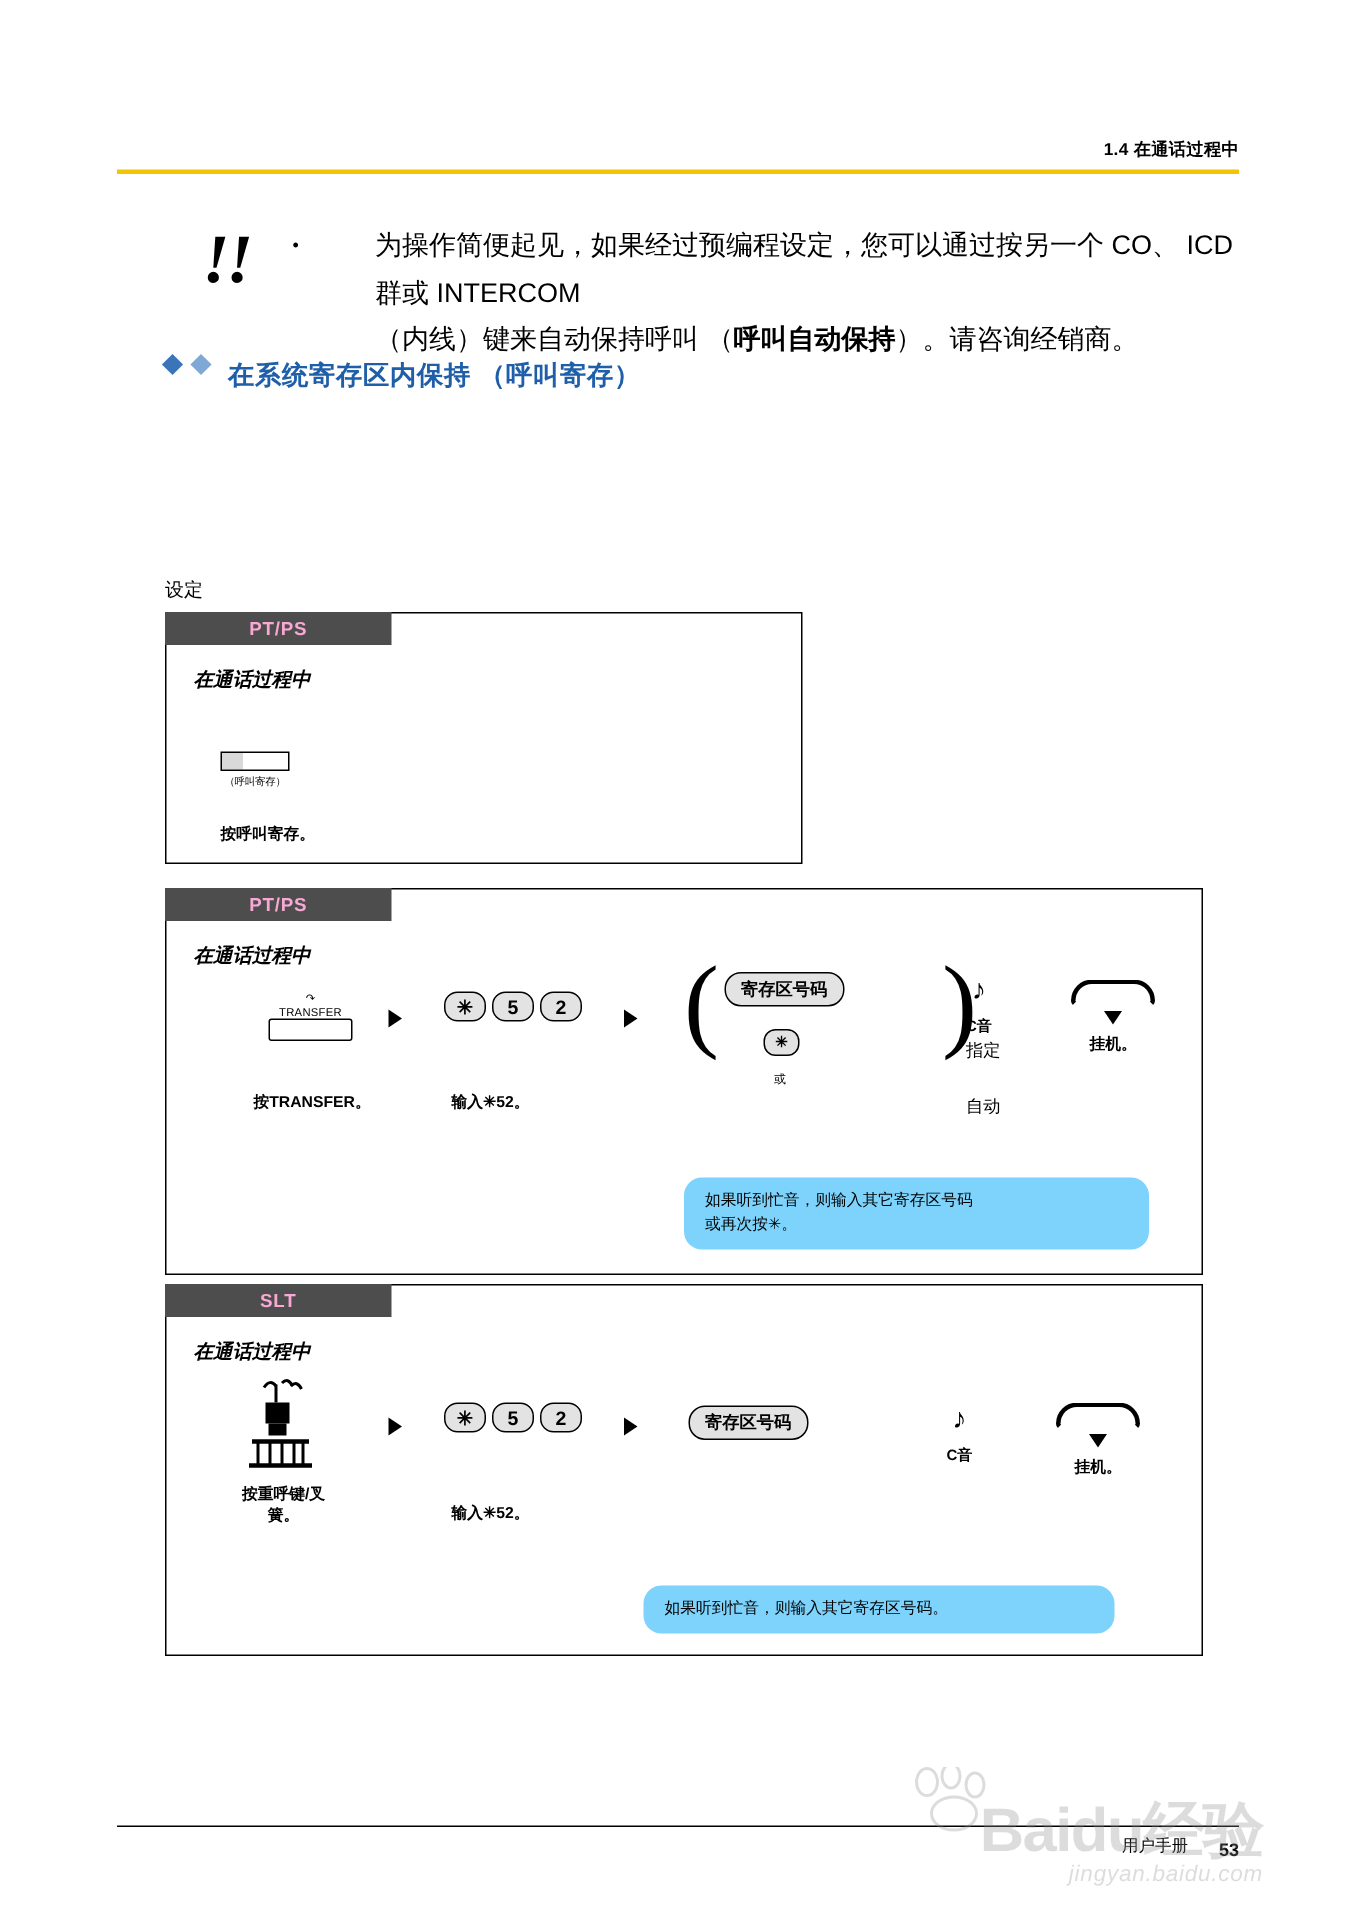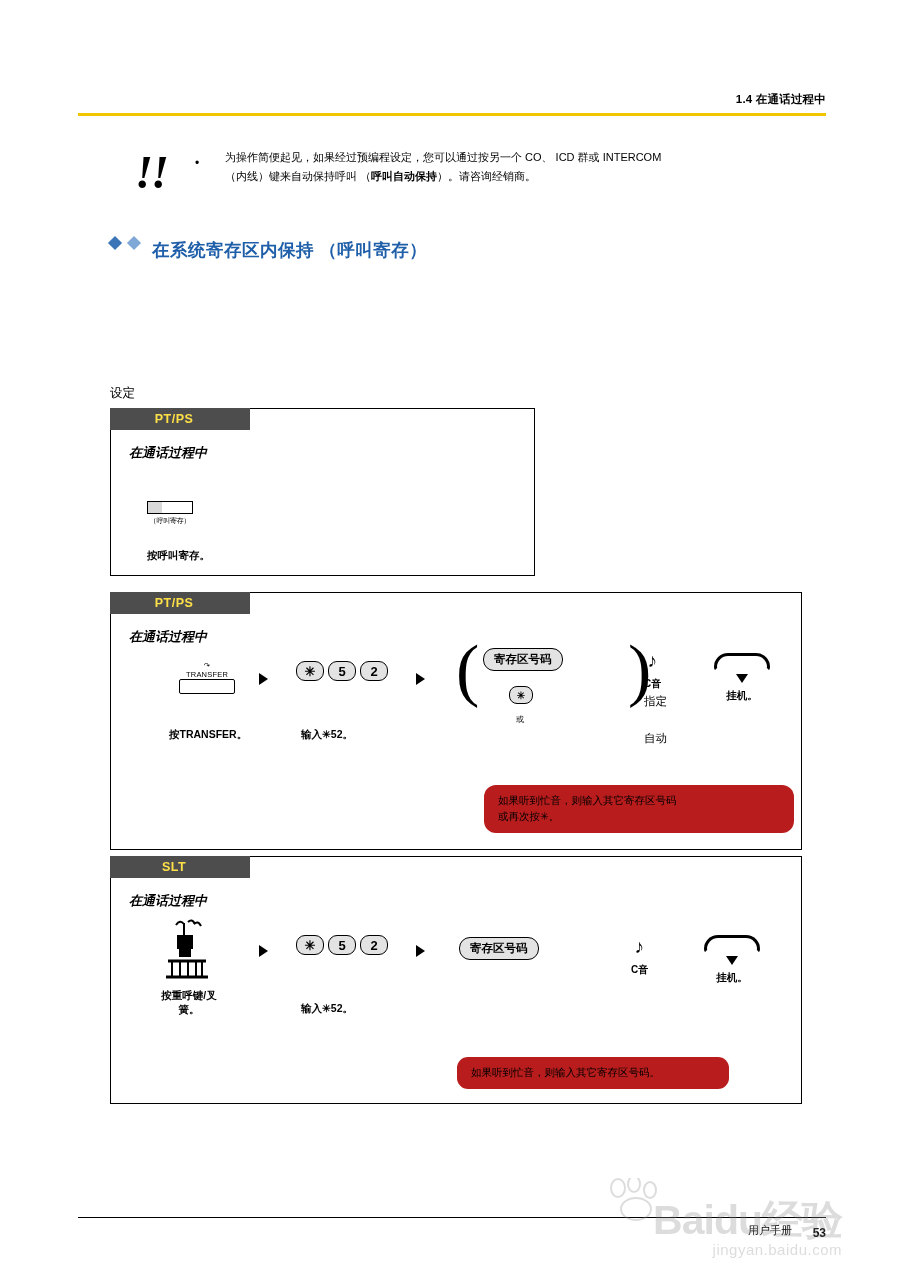--- a/index.html
+++ b/index.html
@@ -60,22 +60,22 @@
     letter-spacing: -2px;
     font-style: italic;
   }
   .notice-bullet {
     position: absolute;
     left: 60px;
     top: 8px;
     font-size: 12px;
   }
   .notice-body {
-    margin-left: 90px;
-    font-size: 11px;
+    margin-left: 115px;
+    font-size: 18px;
     line-height: 1.75;
   }
   .notice-body b { font-weight: bold; }
 
   
   .sec-head {
     position: absolute;
     left: 110px;
     top: 238px;
     display: flex;
@@ -119,25 +119,25 @@
     position: absolute;
     border: 1px solid #000;
     background: #fff;
     box-sizing: border-box;
   }
   .box-tab {
     position: absolute;
     left: -1px;
     top: -1px;
     background: #4d4d4d;
-    color: #fde047;
+    color: #f9a8d4;
     font-size: 12.5px;
     font-weight: bold;
-    padding: 4px 12px 4px 0;
-    width: 128px;
+    padding: 4px 0 4px 0;
+    width: 151px;
     text-align: center;
     letter-spacing: .5px;
   }
   .state-text {
     position: absolute;
     left: 18px;
     font-size: 13px;
     font-style: italic;
     font-weight: bold;
   }
@@ -241,27 +241,26 @@
     font-weight: bold;
   }
   .brace {
     position: absolute;
     font-size: 70px;
     font-family: "Liberation Serif", serif;
     line-height: 70px;
   }
   .note {
     position: absolute;
-    background: #b91c1c;
+    background: #7dd3fc;
     border-radius: 12px;
     font-size: 10.5px;
     line-height: 1.5;
     padding: 8px 14px;
     box-sizing: border-box;
-    margin-left: 28px;
   }
   .desc {
     position: absolute;
     font-size: 10.5px;
     line-height: 1.5;
     margin-top: 41px;
   }
   .desc b { font-weight: bold; }
 
   
@@ -348,20 +347,21 @@
     font-size: 41px;
     font-weight: bold;
     color: #8f8f8f;
     letter-spacing: -1px;
     line-height: 42px;
   }
   .wm-sub {
     font-size: 15px;
     color: #8f8f8f;
     letter-spacing: .5px;
+    font-style: italic;
   }
   .wm-paw {
     position: absolute;
     right: 238px;
     bottom: 58px;
     width: 60px; height: 44px;
     opacity: .30;
   }
 </style>
 </head>
@@ -479,21 +479,21 @@
       <div class="dialkey">✳</div>
       <div class="dialkey">5</div>
       <div class="dialkey">2</div>
     </div>
     <div class="caption" style="left:190px; top:145px;">输入✳52。</div>
 
     <div class="arrow" style="left:305px; top:88px;"></div>
 
     <div class="step pill" style="left:348px; top:80px;">寄存区号码</div>
 
-    <div class="note" style="left:318px; top:200px; width:272px;border-radius:11px;">
+    <div class="note" style="left:318px; top:200px; width:314px;">
       <div>如果听到忙音，则输入其它寄存区号码。</div>
     </div>
 
     <div class="tone" style="left:520px; top:80px;">
       <div class="note-glyph">♪</div>
       <div class="tone-label">C音</div>
     </div>
 
     <div class="hangup" style="left:588px; top:78px;">
       <div class="hs"></div>

